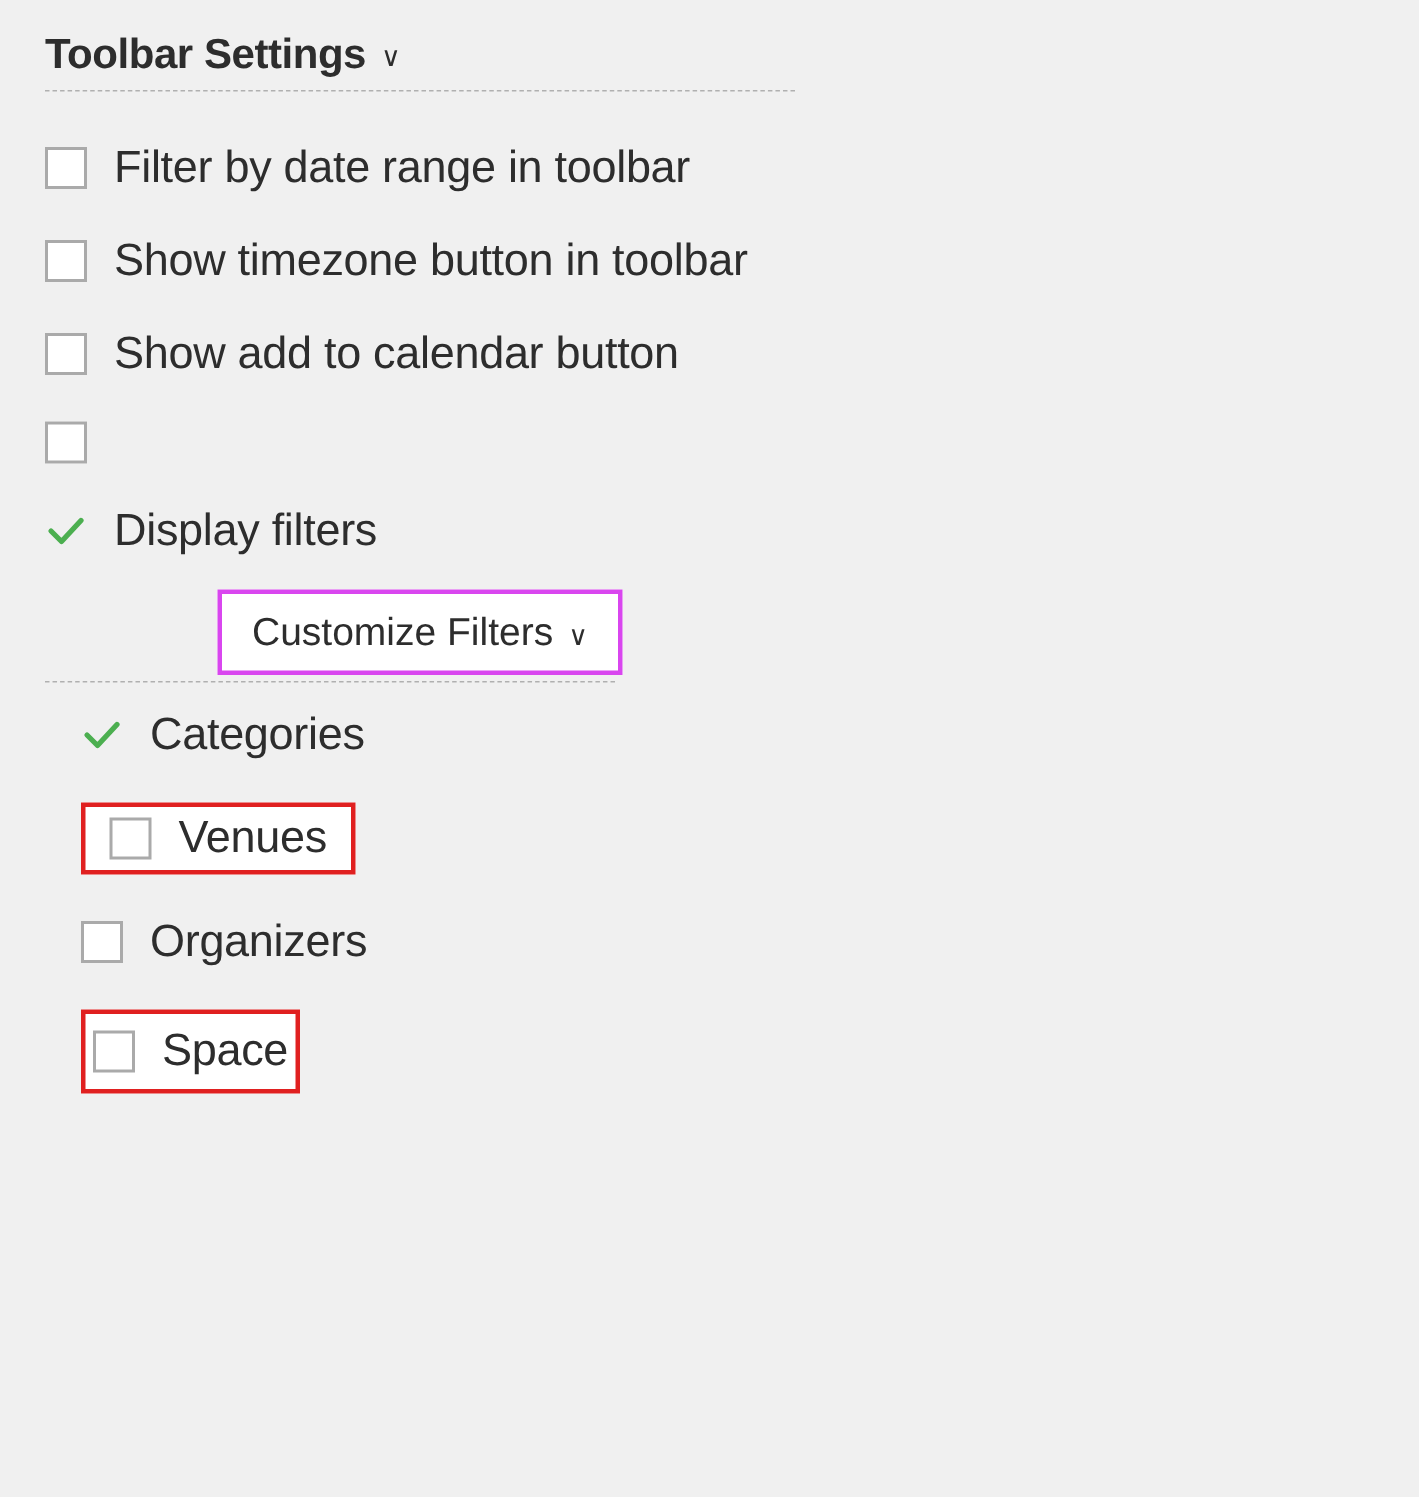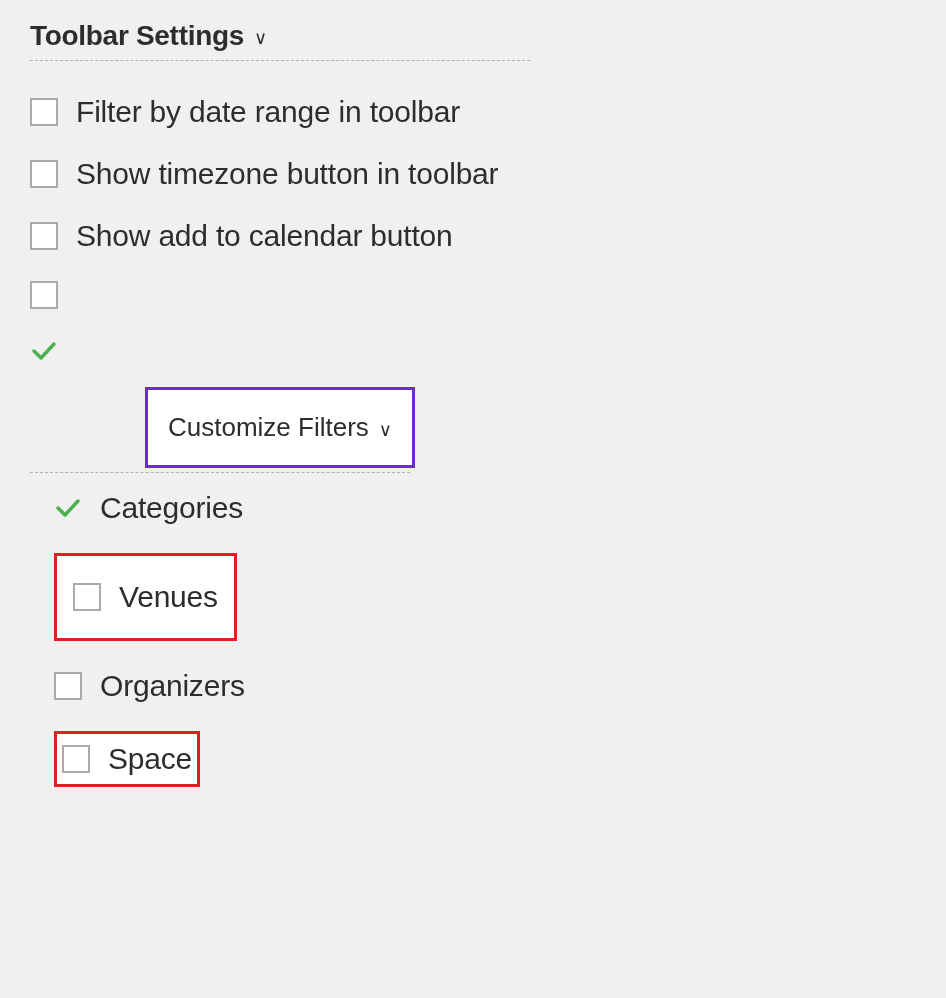--- a/index.html
+++ b/index.html
@@ -90,22 +90,22 @@
     }
 
     .customize-section {
       margin-top: 8px;
     }
 
     .customize-header {
       display: inline-flex;
       align-items: center;
       gap: 10px;
-      border: 3px solid #6d28d9;
-      padding: 22px 20px;
+      border: 3px solid #d946ef;
+      padding: 10px 20px;
       background: #fff;
       cursor: pointer;
       margin-bottom: 4px;
     }
 
     .customize-title {
       font-size: 26px;
       font-weight: 500;
       color: #2d2d2d;
     }
@@ -115,21 +115,21 @@
       border-top: 1.5px dashed #b0b0b0;
       margin-bottom: 4px;
       max-width: 380px;
     }
 
     .venues-box {
       display: inline-flex;
       align-items: center;
       gap: 18px;
       border: 3px solid #e02020;
-      padding: 24px 16px;
+      padding: 4px 16px;
       background: #fff;
       cursor: pointer;
     }
 
     .space-box {
       display: inline-flex;
       align-items: center;
       gap: 18px;
       border: 3px solid #e02020;
       padding: 8px 5px;
@@ -175,20 +175,21 @@
   <div class="option-item">
     <div class="checkbox"></div>
   </div>
 
   <div class="option-item">
     <div class="checkmark">
       <svg viewBox="0 0 28 28" xmlns="http://www.w3.org/2000/svg">
         <polyline points="4,14 11,21 24,7" fill="none" stroke="#4caf50" stroke-width="3.5" stroke-linecap="round" stroke-linejoin="round"></polyline>
       </svg>
     </div>
+    <span class="option-label">Display filters</span>
   </div>
 
   <div class="customize-section">
     <div class="customize-header">
       <span class="customize-title">Customize Filters</span>
       <span class="chevron-icon">∨</span>
     </div>
 
     <hr class="sub-divider">
 

